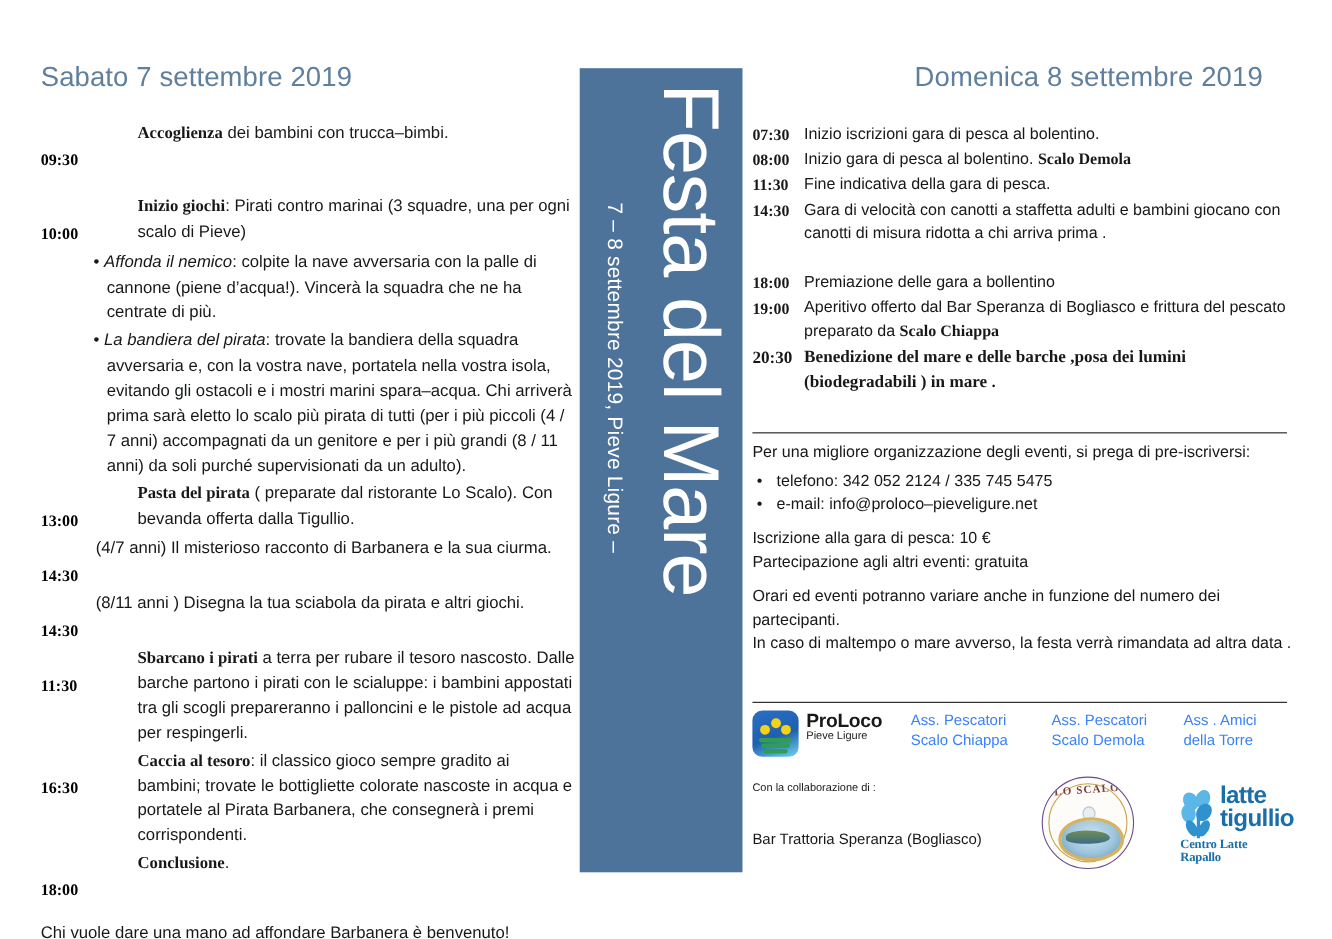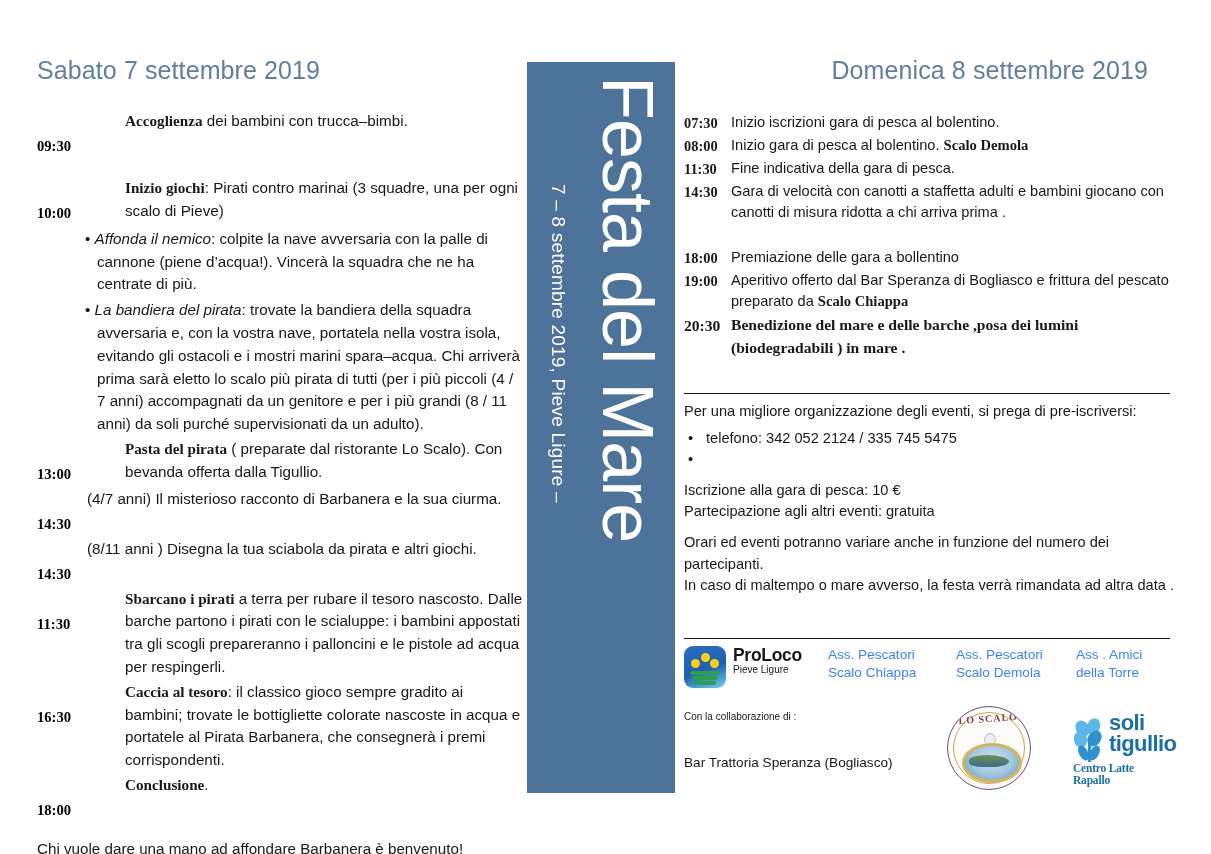--- a/index.html
+++ b/index.html
@@ -332,20 +332,21 @@
 
   <div id="info-block">
     <div>Per una migliore organizzazione degli eventi, si prega di pre-iscriversi:</div>
     <div style="height:5px"></div>
     <div class="bul">
       <span class="dot">•</span>
       <span>telefono:  342 052 2124 / 335 745 5475</span>
     </div>
     <div class="bul">
       <span class="dot">•</span>
+      <span>e-mail:    info@proloco–pieveligure.net</span>
     </div>
     <div class="para">Iscrizione alla gara di pesca:  10 €</div>
     <div class="tight">Partecipazione agli altri eventi:        gratuita</div>
     <div class="para">Orari ed eventi potranno variare anche in funzione del numero dei partecipanti.</div>
     <div class="tight">In caso di maltempo o mare avverso, la festa verrà rimandata ad altra data .</div>
   </div>
 
   <hr class="div" id="div2">
 
   <div id="footer">
@@ -389,19 +390,19 @@
     <div id="tg-flower">
       <span class="tg-pet" id="tg-p1"></span>
       <span class="tg-pet" id="tg-p2"></span>
       <span class="tg-pet" id="tg-p3"></span>
       <span class="tg-pet" id="tg-p4"></span>
       <span id="tg-stem"></span>
       <span class="tg-leafb" id="tg-lb1"></span>
       <span class="tg-leafb" id="tg-lb2"></span>
     </div>
     <div id="tg-words">
-      <div class="tg-w">soli</div>
+      <div class="tg-w">latte</div>
       <div class="tg-w">tigullio</div>
     </div>
     <div id="tg-sub">Centro Latte Rapallo</div>
   </div>
 
 </div>
 
 </body></html>

